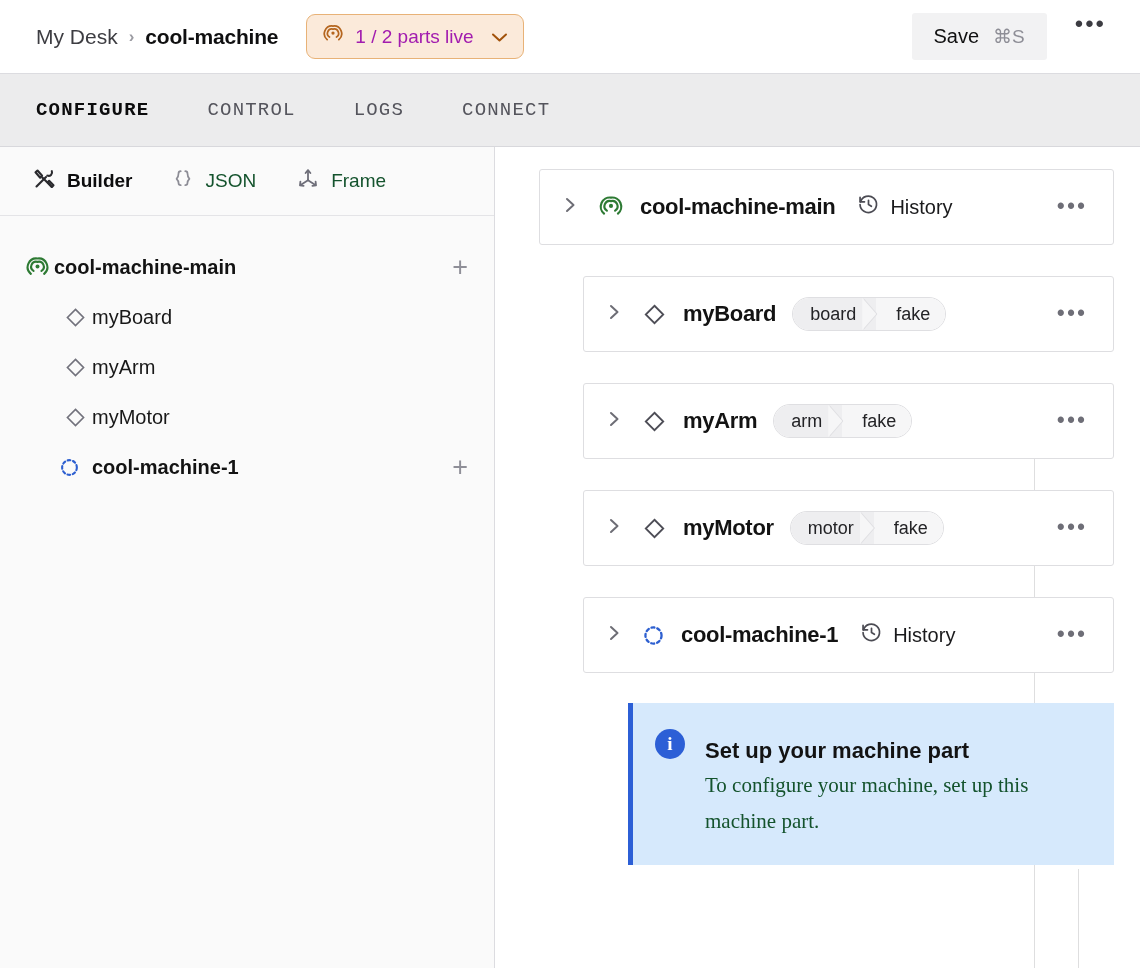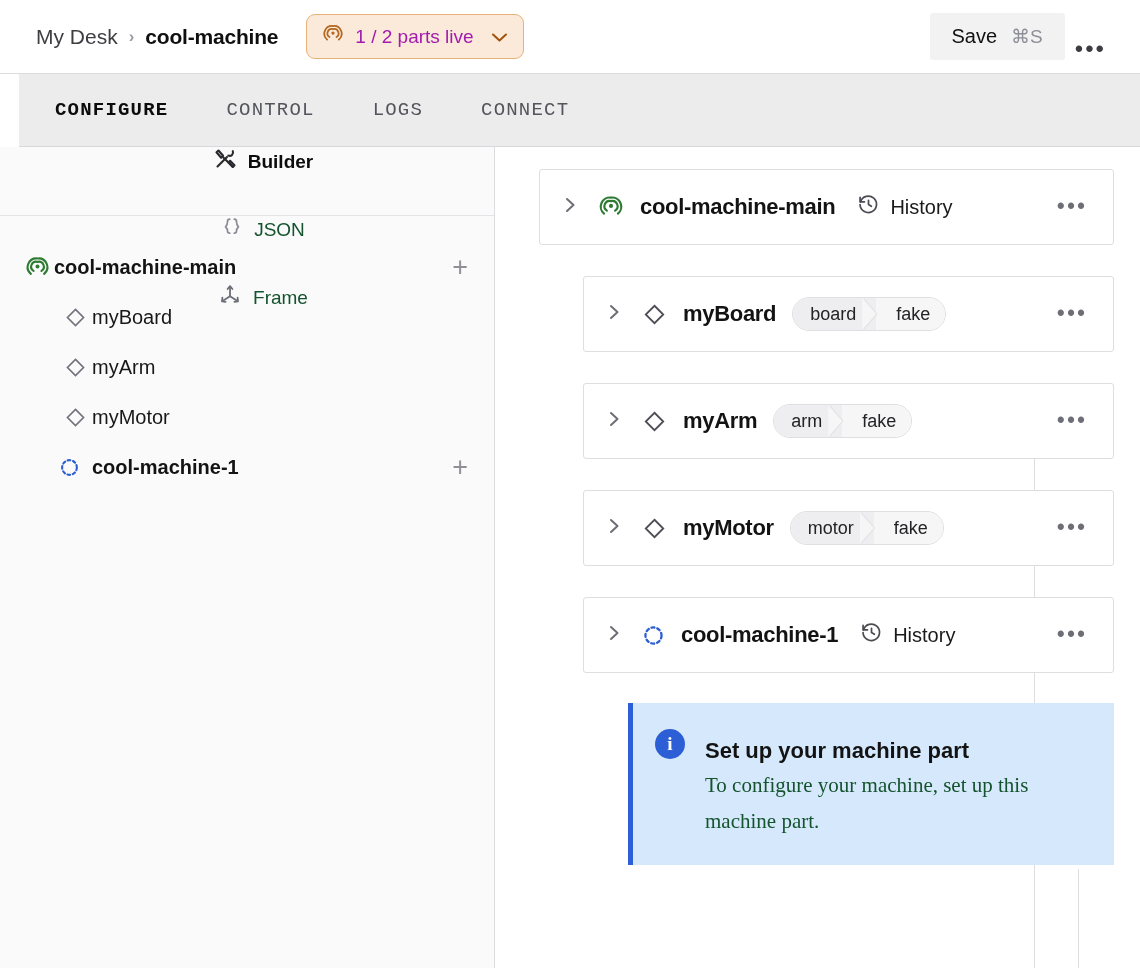--- a/index.html
+++ b/index.html
@@ -30,21 +30,21 @@
     display: flex; align-items: center; gap: 11px;
     background: #fbeada;
     border: 1px solid #e8b277;
     border-radius: 9px;
     padding: 8px 15px;
     color: #a21caf;
     font-size: 19px;
   }
   .live-badge .chev { margin-left: 6px; }
 
-  .topbar-right { margin-left: auto; display: flex; align-items: flex-end; }
+  .topbar-right { margin-left: auto; display: flex; align-items: flex-start; gap: 18px; }
   .save-btn {
     background: #f2f2f3;
     border: none;
     border-radius: 3px;
     padding: 12px 22px;
     display: flex; align-items: center; gap: 14px;
     font-family: "Liberation Sans", sans-serif;
     font-size: 20px; color: #111;
     cursor: pointer;
   }
@@ -52,21 +52,20 @@
   .kebab-top { color: #3c3c42; font-size: 24px; letter-spacing: 2px; padding: 4px 10px; cursor: pointer; line-height: .6; }
 
   
   .tabbar {
     height: 73px;
     background: #ececed;
     border-bottom: 1px solid #d8d8dc;
     display: flex; align-items: center;
     padding-left: 36px;
     gap: 0;
-    margin-left: 19px;
   }
   .tab {
     font-family: "Liberation Mono", monospace;
     font-size: 19px;
     letter-spacing: 1.2px;
     color: #54545c;
     padding: 0 26px 0 0;
     margin-right: 32px;
     cursor: pointer;
     white-space: nowrap;
@@ -81,21 +80,20 @@
     background: #fafafa;
     border-right: 1px solid #dcdce0;
     display: flex; flex-direction: column;
   }
   .subtabs {
     height: 69px;
     display: flex; align-items: center;
     gap: 40px;
     padding-left: 32px;
     border-bottom: 1px solid #e4e4e7;
-    flex-direction: column;
   }
   .subtab { display: flex; align-items: center; gap: 11px; cursor: pointer; color: #14532d; font-size: 19px; }
   .subtab.active { color: #0d0d0e; font-weight: 700; }
 
   .tree { padding: 26px 0 0 0; }
   .tree-row {
     display: flex; align-items: center;
     height: 50px;
     padding-right: 26px;
     cursor: pointer;

